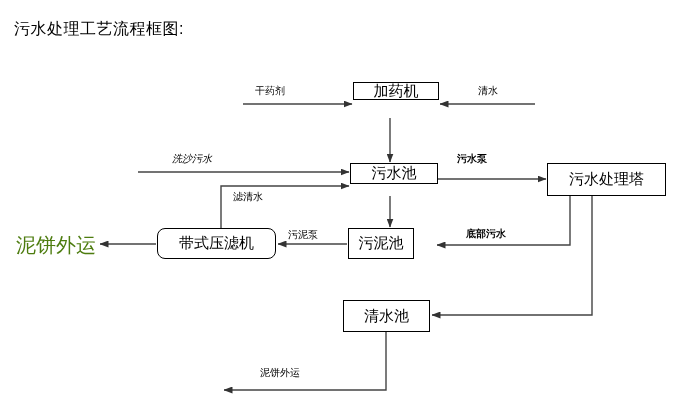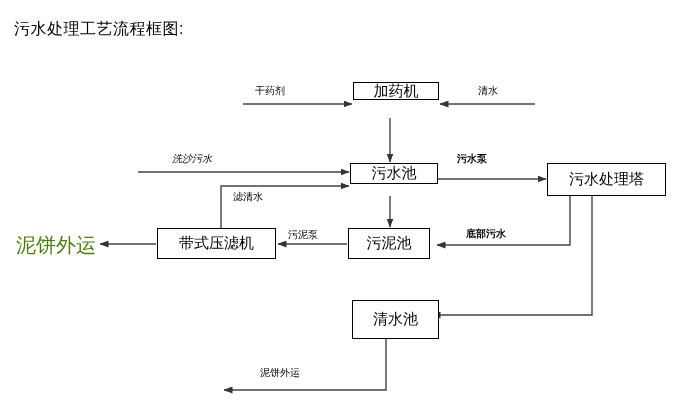--- a/index.html
+++ b/index.html
@@ -107,29 +107,29 @@
   </div>
 
   <div class="node-box" style="left:350px; top:163px; width:88px; height:21px;">
     <span>污水池</span>
   </div>
 
   <div class="node-box" style="left:547px; top:163px; width:119px; height:33px;">
     <span>污水处理塔</span>
   </div>
 
-  <div class="node-box" style="left:157px; top:228px; width:119px; height:31px;">
+  <div class="node-box" style="left:157px; top:228px; width:119px; height:31px;border-radius:8px;">
     <span>带式压滤机</span>
   </div>
 
-  <div class="node-box" style="left:348px; top:228px; width:82px; height:31px;">
+  <div class="node-box" style="left:348px; top:228px; width:66px; height:31px;">
     <span>污泥池</span>
   </div>
 
-  <div class="node-box" style="left:343px; top:300px; width:87px; height:39px;margin-left:9px;">
+  <div class="node-box" style="left:343px; top:300px; width:87px; height:32px;">
     <span>清水池</span>
   </div>
 
   <div class="edge-label" style="left:255px; top:84px;">干药剂</div>
 
   <div class="edge-label" style="left:478px; top:84px;text-align:right;">清水</div>
 
   <div class="edge-label" style="left:172px; top:152px;font-style:italic;">洗沙污水</div>
 
   <div class="edge-label" style="left:233px; top:190px;">滤清水</div>

